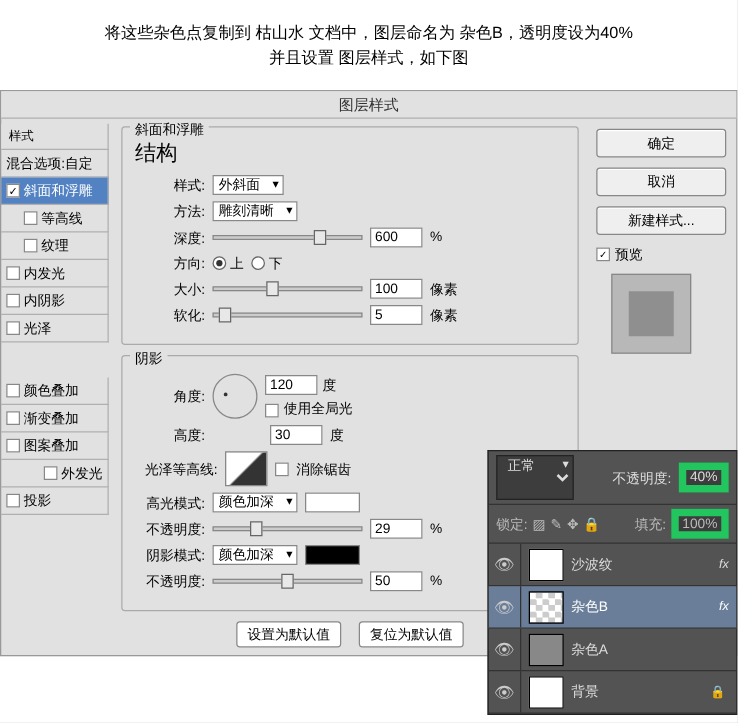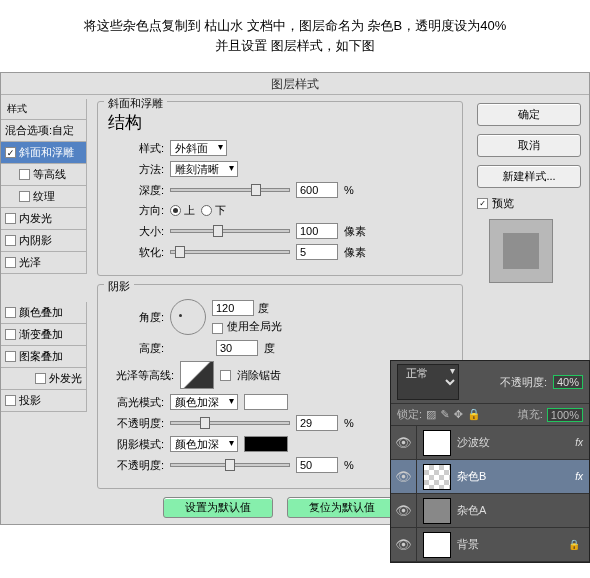--- a/index.html
+++ b/index.html
@@ -28,31 +28,31 @@
 .radio-wrap { display: flex; align-items: center; gap: 3px; }
 .radio { width: 11px; height: 11px; border: 1px solid #666; border-radius: 50%; background: #fff; display: inline-flex; align-items: center; justify-content: center; }
 .radio.on::after { content: ""; width: 5px; height: 5px; background: #333; border-radius: 50%; }
 .cb2 { width: 11px; height: 11px; background: #fff; border: 1px solid #888; display: inline-flex; align-items: center; justify-content: center; font-size: 8px; }
 .angle-dial { width: 36px; height: 36px; border: 1px solid #888; border-radius: 50%; background: #e1e1e1; position: relative; }
 .angle-dial::after { content: ""; position: absolute; width: 3px; height: 3px; background: #333; border-radius: 50%; left: 8px; top: 14px; }
 .contour-swatch { width: 34px; height: 28px; background: linear-gradient(135deg, #fff 48%, #333 52%); border: 1px solid #888; }
 .color-swatch { width: 44px; height: 16px; background: #fff; border: 1px solid #888; }
 .color-swatch.black { background: #000; }
 .btn-row { display: flex; gap: 14px; justify-content: center; margin-top: 6px; }
-.ps-btn { background: #86efac; border: 1px solid #888; border-radius: 3px; font-size: 11px; padding: 2px 21px; box-shadow: 0 1px 0 #fff inset; }
+.ps-btn { background: #ffffff; border: 1px solid #888; border-radius: 3px; font-size: 11px; padding: 2px 8px; box-shadow: 0 1px 0 #fff inset; }
 .right-panel { width: 116px; padding: 8px 8px 0 4px; }
 .rbtn { display: block; width: 100%; background: #efefef; border: 1px solid #888; border-radius: 3px; font-size: 11px; padding: 3px 0; margin-bottom: 8px; box-shadow: 0 1px 0 #fff inset; text-align: center; }
 .preview-check { display: flex; align-items: center; gap: 4px; font-size: 11px; margin: 2px 0 8px; }
 .preview-box { width: 64px; height: 64px; border: 1px solid #888; background: #b8b8b8; margin-left: 12px; display:flex; align-items:center; justify-content:center; }
 .preview-inner { width: 36px; height: 36px; background: #8f8f8f; }
 .layers-panel { position: absolute; right: 0; top: 360px; width: 200px; background: #535353; color: #ddd; font-size: 11px; border: 1px solid #222; }
 .lp-header { display: flex; align-items: center; padding: 3px 6px; gap: 6px; border-bottom: 1px solid #333; }
 .lp-sel { background: #3d3d3d; border: 1px solid #222; color: #ddd; font-size: 11px; padding: 1px 14px 19px 4px; }
 .lp-opacity-label { margin-left: auto; }
-.lp-val { background: #3d3d3d; border: 1px solid #22c55e; padding: 0 3px; }
+.lp-val { background: #3d3d3d; border: 6px solid #22c55e; padding: 0 3px; }
 .lp-tools { display: flex; align-items: center; padding: 3px 6px; gap: 4px; border-bottom: 1px solid #333; }
 .lp-tools span { font-size: 11px; color: #bbb; }
 .lp-layer { display: flex; align-items: center; border-bottom: 1px solid #333; height: 34px; }
 .lp-eye { width: 26px; text-align: center; font-size: 13px; color: #ccc; border-right: 1px solid #333; height: 100%; display:flex; align-items:center; justify-content:center; }
 .lp-thumb { width: 28px; height: 26px; background: #fff; border: 1px solid #000; margin: 0 6px; }
 .lp-thumb.checker { background: repeating-conic-gradient(#ccc 0 25%, #fff 0 50%) 0 0/10px 10px; }
 .lp-thumb.noise { background: #888; }
 .lp-layer.selected { background: #6a7e99; color: #fff; }
 .lp-fx { margin-left: auto; margin-right: 6px; font-style: italic; font-size: 10px; }
 .lp-lock { margin-left: auto; margin-right: 8px; font-size: 10px; }

